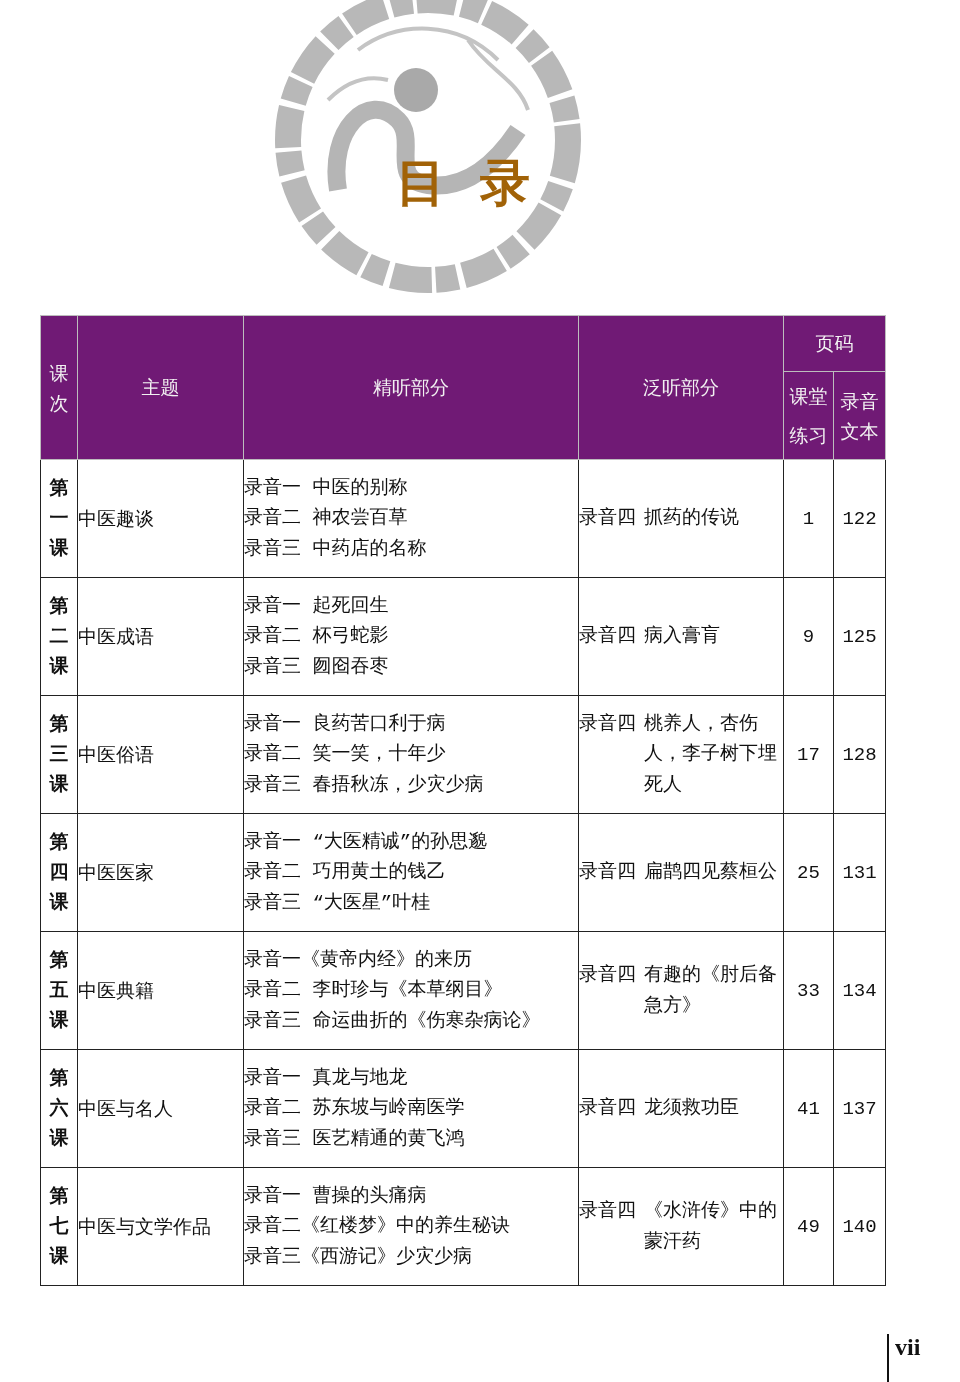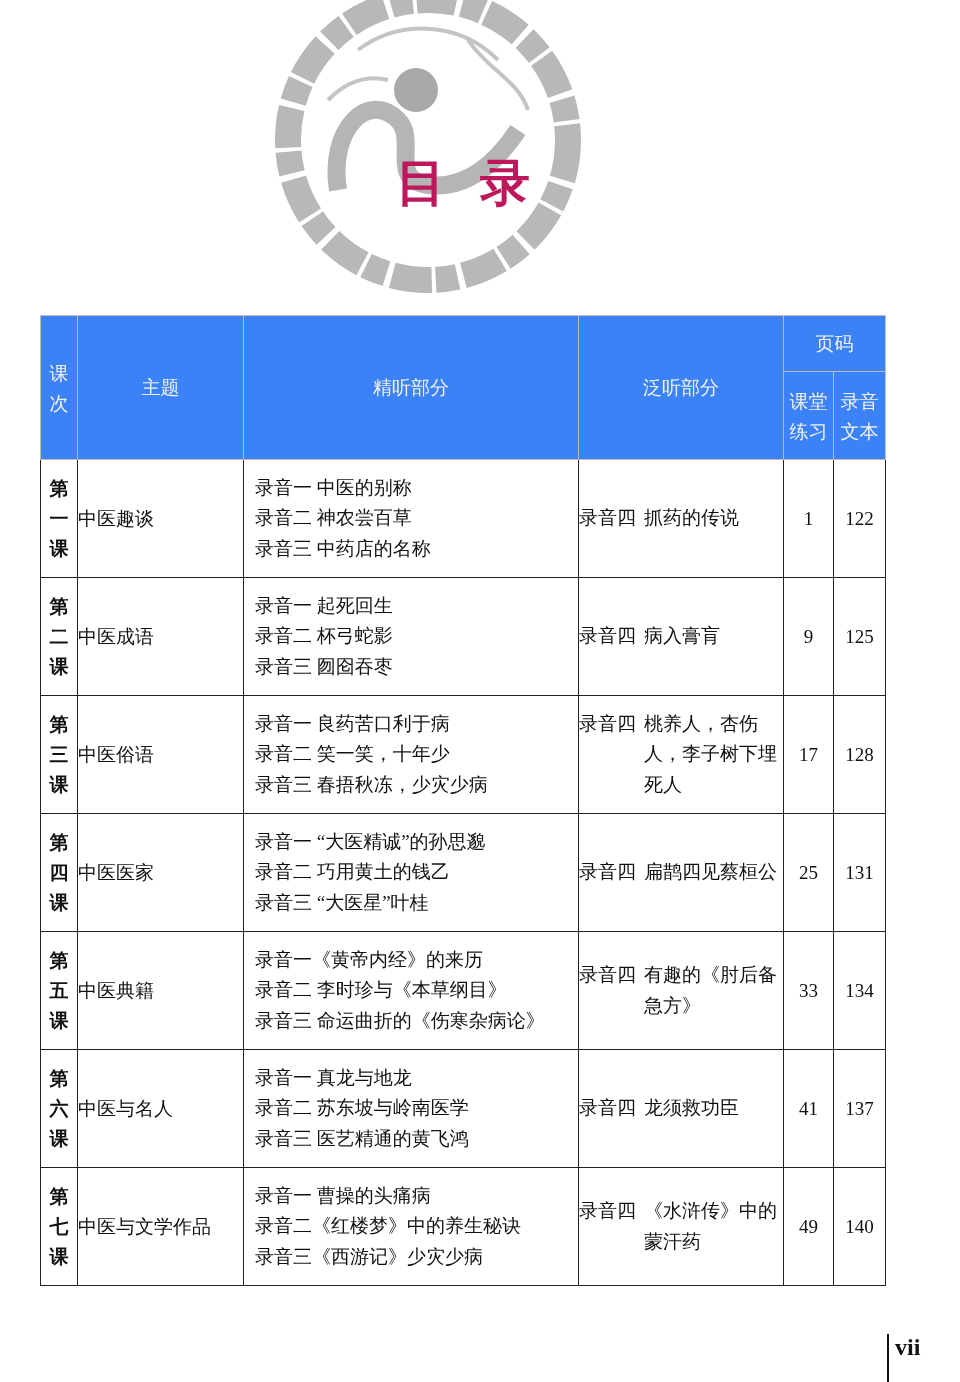--- a/index.html
+++ b/index.html
@@ -6,51 +6,51 @@
   body {
     width: 960px; height: 1382px; position: relative; overflow: hidden;
     font-family: "DejaVu Serif", "Liberation Serif", serif; color: #111;
   }
   .emblem {
     position: absolute; left: 268px; top: -20px; width: 320px; height: 320px;
   }
   .page-title {
     position: absolute; left: 396px; top: 150px;
     font-size: 50px; font-weight: bold; letter-spacing: 34px;
-    font-family: "DejaVu Serif", "Liberation Serif", serif; color: #be185d;
+    font-family: "DejaVu Serif", "Liberation Serif", serif; color: #a16207;
   }
   table.toc {
     position: absolute; left: 40px; top: 315px;
     border-collapse: collapse; table-layout: fixed;
   }
   table.toc th {
-    background: #3b82f6; color: #f2f2f2; font-weight: normal;
+    background: #701a75; color: #f2f2f2; font-weight: normal;
     font-family: "DejaVu Sans", "Liberation Sans", sans-serif;
     font-size: 19px; border: 1px solid #bdbdbd; text-align: center; padding: 0;
   }
   table.toc td {
     border: 1.5px solid #222; font-size: 19px; padding: 0; vertical-align: middle;
-    font-family: Liberation Serif, serif;
+    font-family: Liberation Mono, monospace;
   }
   .col-lesson { width: 37px; }
   .col-theme { width: 166px; }
   .col-intensive { width: 335px; }
   .col-extensive { width: 205px; }
   .col-p1 { width: 50px; }
   .col-p2 { width: 52px; }
   td.lesson { text-align: center; font-weight: bold; font-family: "DejaVu Sans","Liberation Sans",sans-serif; line-height: 30px; }
   td.theme { padding-left: 4px; margin-top: 24px; }
   td.intensive { padding-left: 4px; line-height: 30.5px; }
   td.extensive { padding-left: 3px; line-height: 30.5px; margin-top: 36px; }
   .ext-wrap { display: flex; }
   .ext-label { white-space: nowrap; margin-right: 8px; }
   .ext-title { flex: 1; }
   td.num { text-align: center; font-family: "Liberation Serif", serif; font-size: 20px; }
   tr.body-row { height: 118px; }
-  .vline-char { display: block; margin-left: 11px; }
+  .vline-char { display: block; }
   .page-number {
     position: absolute; left: 887px; top: 1328px; padding-left: 6px;
     border-left: 2px solid #111; height: 52px;
     font-family: "Liberation Serif", serif; font-weight: bold; font-size: 24px; line-height: 26px; margin-top: 6px;
   }
 </style>
 </head>
 <body>
 
 <svg class="emblem" viewBox="0 0 320 320">
@@ -72,21 +72,21 @@
   </colgroup>
   <thead>
     <tr style="height:56px;">
       <th rowspan="2"><span style="display:inline-block;width:20px;line-height:30px;">课次</span></th>
       <th rowspan="2">主题</th>
       <th rowspan="2">精听部分</th>
       <th rowspan="2">泛听部分</th>
       <th colspan="2">页码</th>
     </tr>
     <tr style="height:88px;">
-      <th><span style="display:inline-block;width:42px;line-height:30px;">课堂练习</span></th>
+      <th><span style="display:inline-block;width:42px;line-height:39px;">课堂练习</span></th>
       <th><span style="display:inline-block;width:42px;line-height:30px;">录音文本</span></th>
     </tr>
   </thead>
   <tbody>
     <tr class="body-row">
       <td class="lesson"><span style="display:inline-block;width:20px;">第一课</span></td>
       <td class="theme">中医趣谈</td>
       <td class="intensive">
         <span class="vline-char">录音一  中医的别称</span>
         <span class="vline-char">录音二  神农尝百草</span>

